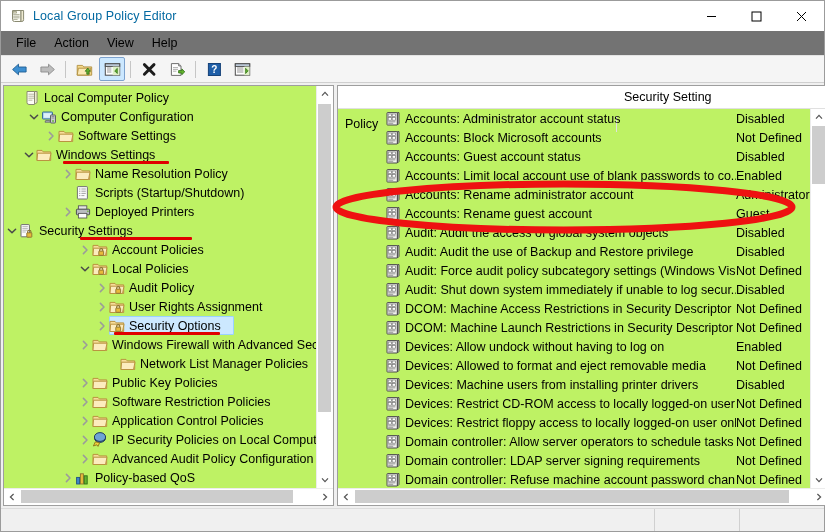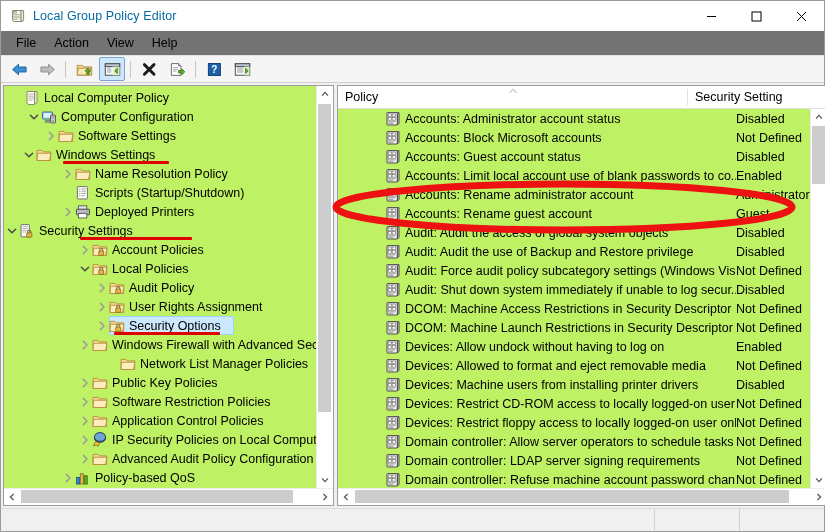--- a/index.html
+++ b/index.html
@@ -84,21 +84,21 @@
   }
   
   .lv-header{
     height:22px;min-height:22px;display:flex;background:#ffffff;
     border-bottom:1px solid #e0e0e0;position:relative;
   }
   .lv-col{
     display:flex;align-items:center;font-size:12.5px;color:#000;
     padding-left:7px;box-sizing:border-box;position:relative;height:22px;
   }
-  .lv-col.c1{width:350px;}
+  .lv-col.c1{width:279px;margin-top:27px;}
   .lv-col.c2{flex:1;}
   .lv-col:after{
     content:"";position:absolute;right:0;top:3px;bottom:3px;width:1px;background:#e0e0e0;
   }
   .sort-chev{
     position:absolute;left:50%;top:1px;transform:translateX(-50%);
     font-size:9px;color:#b6b6b6;line-height:1;
   }
   .lv-rows{flex:1;overflow:hidden;position:relative;margin-left:44px;}
   .lv-row{

